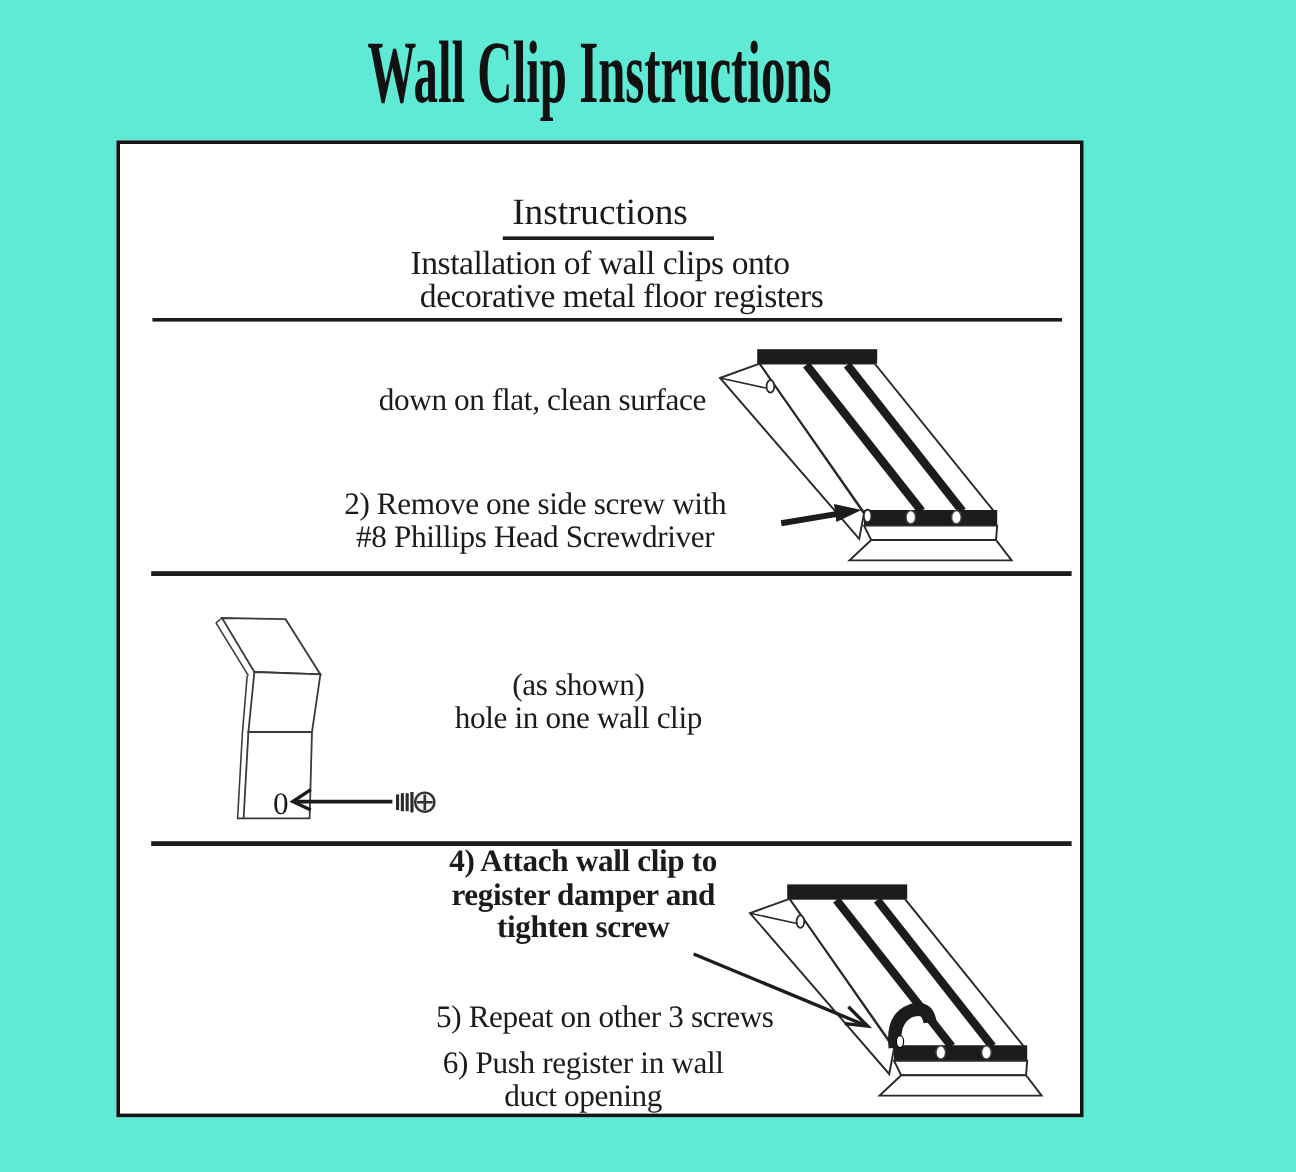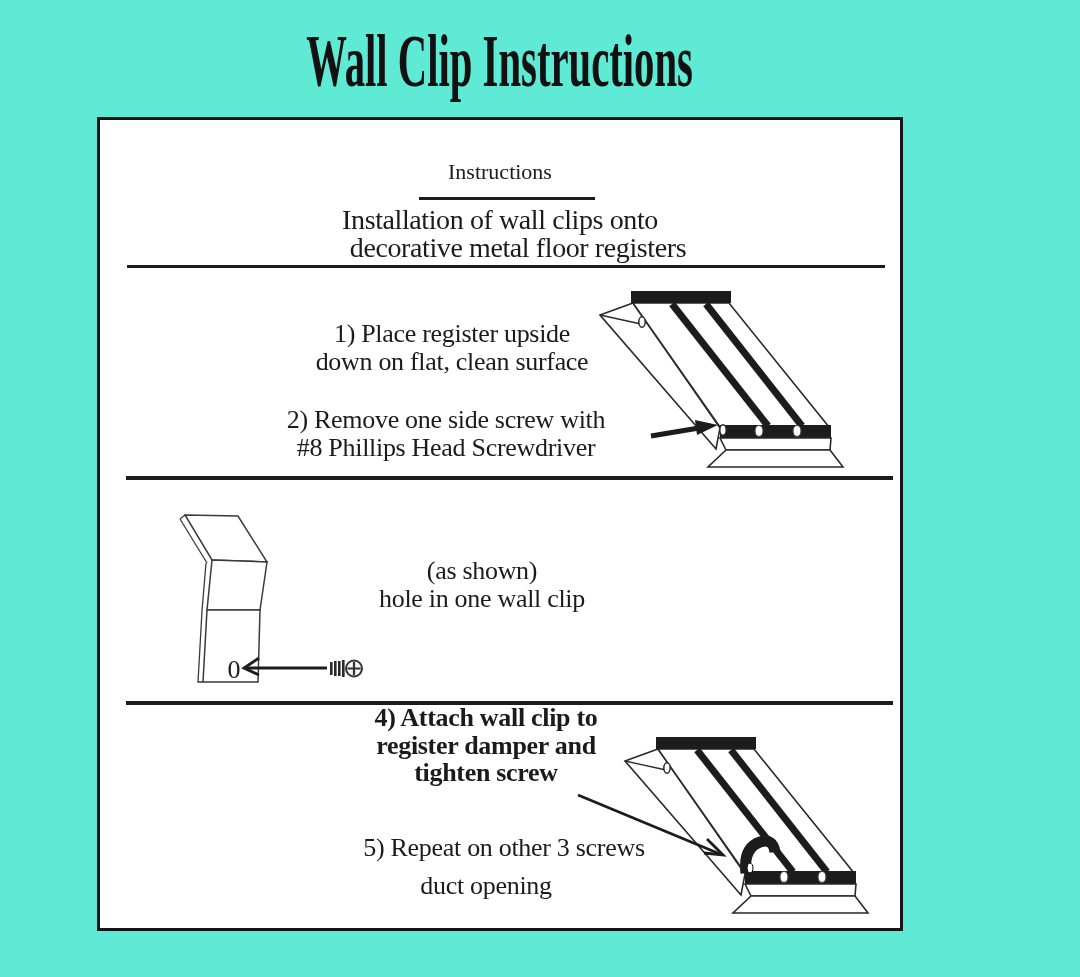--- a/index.html
+++ b/index.html
@@ -13,21 +13,21 @@
   .doc-title {
     display:inline-block; font-weight:bold; font-size:74px; line-height:1;
     transform:scaleX(0.55); transform-origin:center; white-space:nowrap; color:#111;
   }
   .card {
     position:absolute; left:97px; top:117px; width:806px; height:814px;
     border:3px solid #161616; background:#fff;
   }
   .abs { position:absolute; }
   .center-text { text-align:center; }
-  .heading { font-size:22px; line-height:1; }
+  .heading { font-size:31px; line-height:1; }
   .subline { font-size:28px; line-height:28px; letter-spacing:-0.4px; white-space:nowrap; }
   .rule { background:#1c1c1c; }
   .step { text-align:center; }
   .step-line { font-size:26px; line-height:27.5px; letter-spacing:-0.3px; white-space:nowrap; }
   svg { display:block; }
 </style>
 </head>
 <body>
 
 <div class="page">
@@ -39,21 +39,20 @@
   <div class="card"></div>
 
   <div class="abs center-text heading" style="left:97px; top:161px; width:806px;">Instructions</div>
   <div class="abs rule" style="left:419px; top:197px; width:176px; height:3px;"></div>
   <div class="abs center-text subline" style="left:97px; top:206px; width:806px;">Installation of wall clips onto</div>
   <div class="abs center-text subline" style="left:115px; top:234px; width:806px;">decorative metal floor registers</div>
 
   <div class="abs rule" style="left:127px; top:265px; width:758px; height:2.5px;"></div>
 
   <div class="abs step" style="left:262px; top:320px; width:380px;">
-    <div class="step-line">1) Place register upside</div>
     <div class="step-line">down on flat, clean surface</div>
   </div>
 
   <div class="abs step" style="left:256px; top:406px; width:380px;">
     <div class="step-line">2) Remove one side screw with</div>
     <div class="step-line">#8 Phillips Head Screwdriver</div>
   </div>
 
   <svg class="abs" style="left:595px; top:282px;" width="290" height="200" viewBox="0 0 290 200">
     <g>
@@ -114,20 +113,21 @@
     <div class="step-line">4) Attach wall clip to</div>
     <div class="step-line">register damper and</div>
     <div class="step-line">tighten screw</div>
   </div>
 
   <div class="abs step" style="left:314px; top:834px; width:380px;">
     <div class="step-line">5) Repeat on other 3 screws</div>
   </div>
 
   <div class="abs step" style="left:296px; top:872px; width:380px;">
+    <div class="step-line">6) Push register in wall</div>
     <div class="step-line">duct opening</div>
   </div>
 
   <svg class="abs" style="left:560px; top:712px;" width="340" height="218" viewBox="0 0 340 218">
     <g transform="translate(60,16)">
       <path d="M5 33 L38 21 L125 146 L121 167 Z" fill="#ffffff" stroke="#2a2a2a" stroke-width="1.6"></path>
       <path d="M5 33 L46 42" fill="none" stroke="#2a2a2a" stroke-width="1.3"></path>
       <path d="M38 21 L134 21 L234 145 L125 145 Z" fill="#ffffff" stroke="#2a2a2a" stroke-width="1.6"></path>
       <path d="M77 22 L173 144" stroke="#1c1c1c" stroke-width="7"></path>
       <path d="M111 22 L207 144" stroke="#1c1c1c" stroke-width="7"></path>

